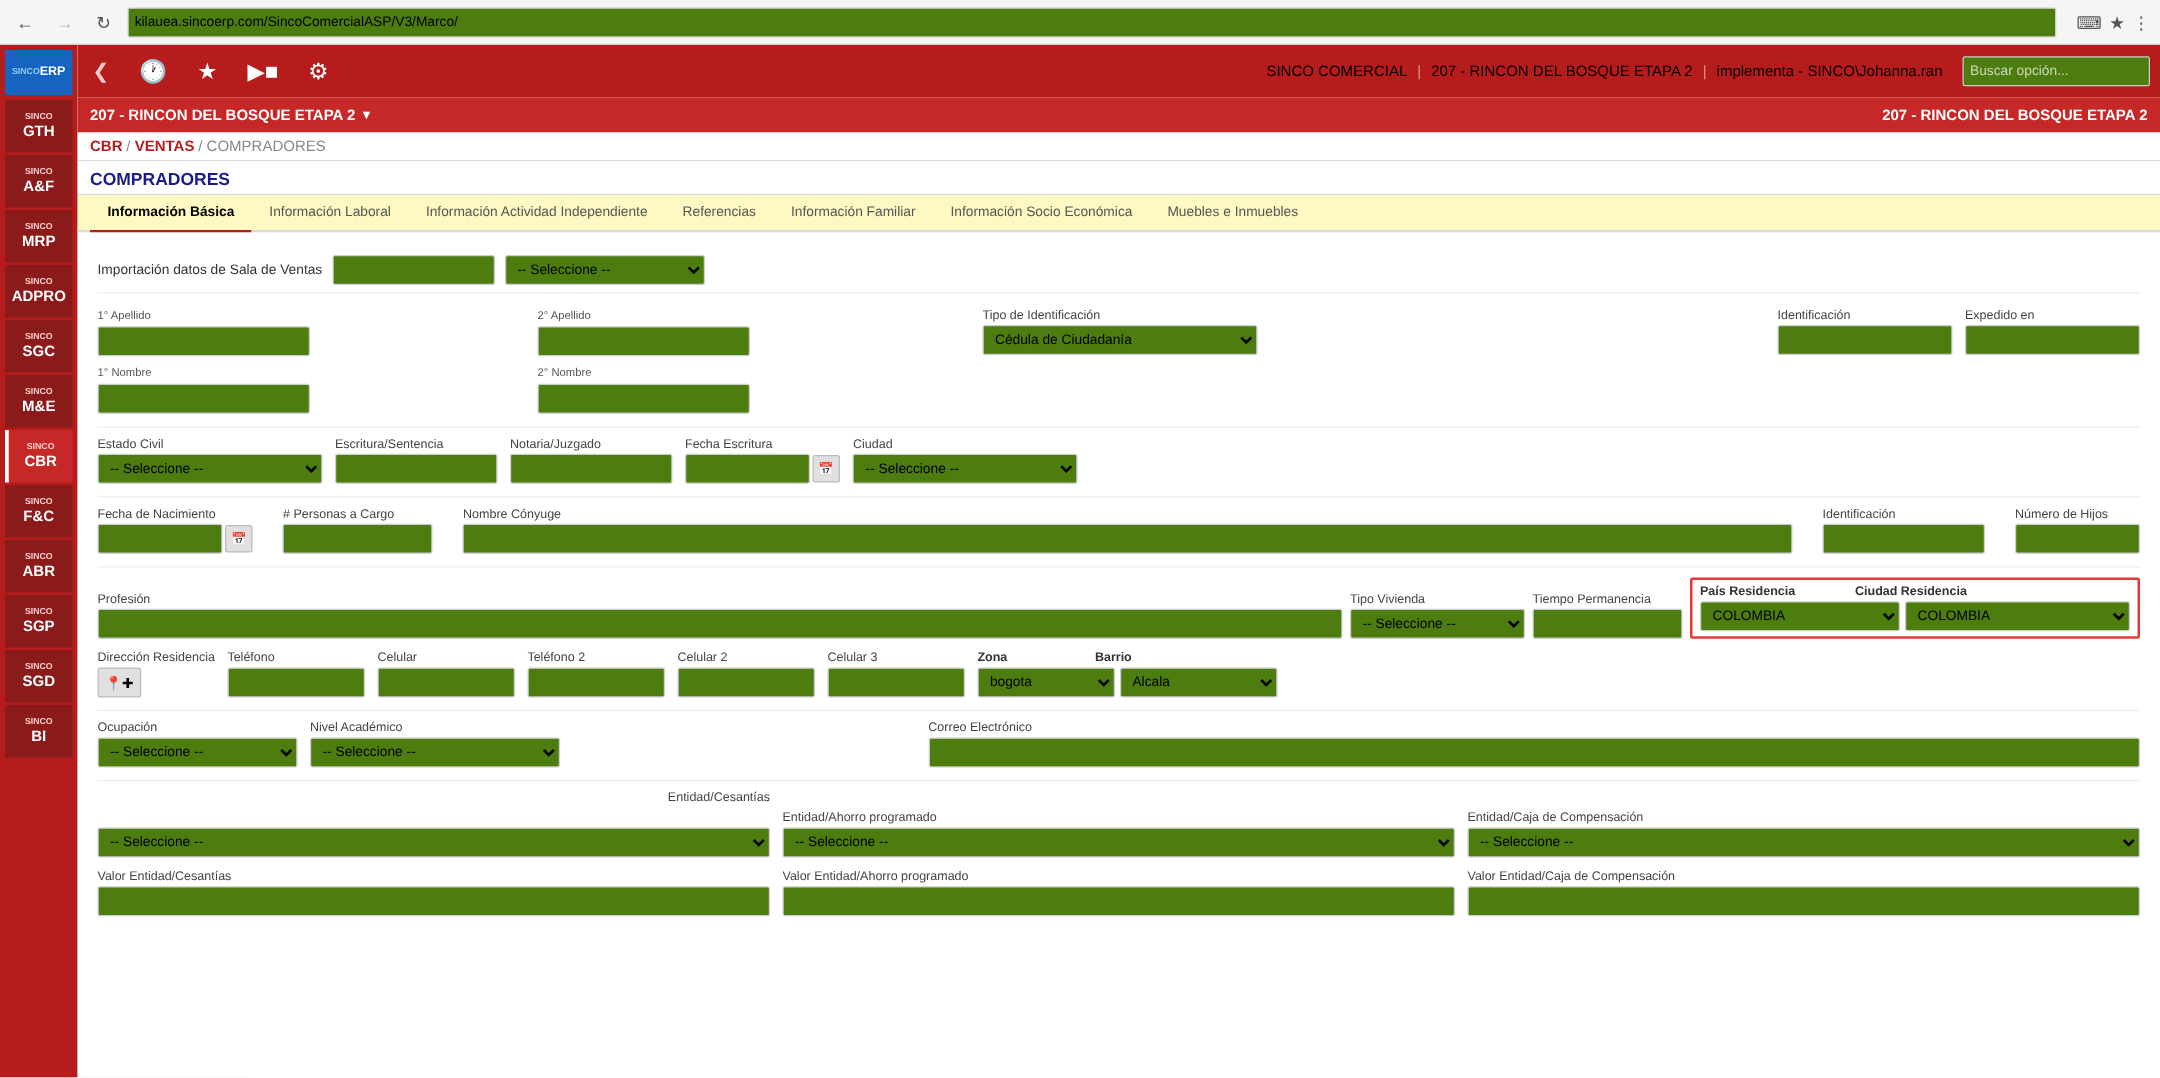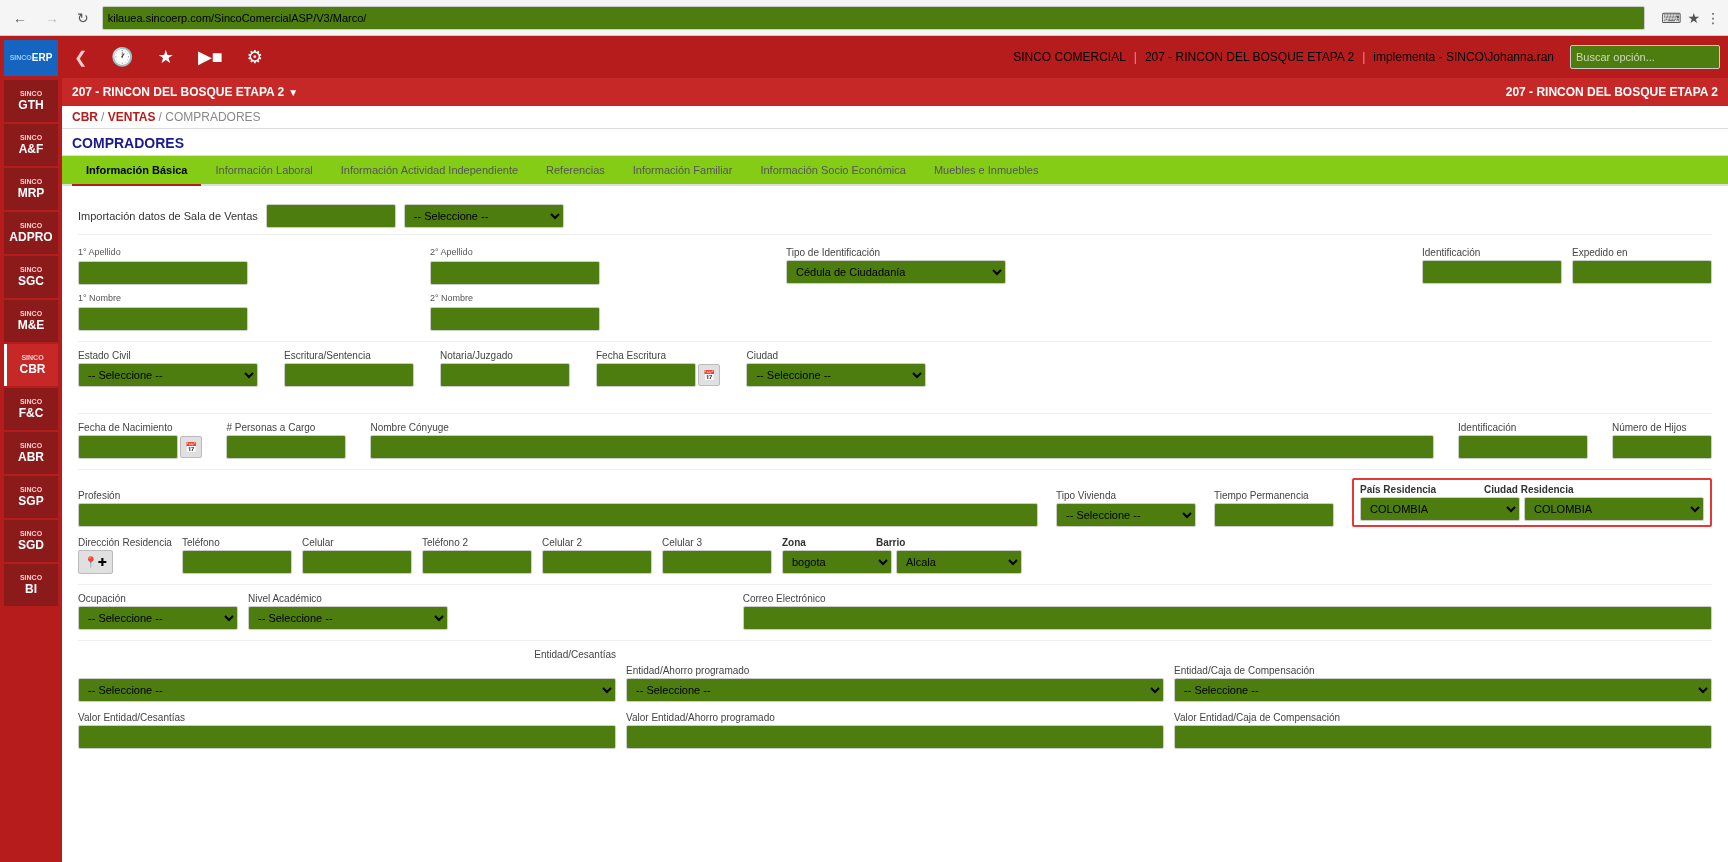--- a/index.html
+++ b/index.html
@@ -121,21 +121,21 @@
       background: white;
       padding: 6px 10px 4px;
       font-size: 14px;
       font-weight: bold;
       color: #1a1a8c;
       border-bottom: 1px solid #ddd;
     }
 
     
     .tabs-bar {
-      background: #84cc16;
+      background: #fef9c3;
       display: flex;
       border-bottom: 2px solid #ddd;
       padding: 0 10px;
     }
     .tab {
       padding: 8px 14px;
       cursor: pointer;
       font-size: 11px;
       color: #555;
       border-bottom: 2px solid transparent;
@@ -418,21 +418,21 @@
         </div>
 
         <div>
           <div style="font-size:10px; color:#444; margin-bottom:2px;">Expedido en</div>
           <input type="text" style="width: 140px;">
         </div>
       </div>
 
       <hr class="section-divider">
 
-      <div style="display:flex; gap:26px; margin-bottom:26px; align-items:flex-end;">
+      <div style="display:flex; gap:10px; margin-bottom:10px; align-items:flex-end;">
         <div>
           <div style="font-size:10px; color:#444; margin-bottom:2px;">Estado Civil</div>
           <select style="width:180px;">
             <option>-- Seleccione --</option>
           </select>
         </div>
         <div>
           <div style="font-size:10px; color:#444; margin-bottom:2px;">Escritura/Sentencia</div>
           <input type="text" style="width: 130px;">
         </div>
@@ -478,21 +478,21 @@
           <input type="text" style="width: 130px;">
         </div>
         <div>
           <div style="font-size:10px; color:#444; margin-bottom:2px;">Número de Hijos</div>
           <input type="text" style="width: 100px;">
         </div>
       </div>
 
       <hr class="section-divider">
 
-      <div style="display:flex; gap:18px; margin-bottom:10px; align-items:flex-end;">
+      <div style="display:flex; gap:6px; margin-bottom:10px; align-items:flex-end;">
         <div style="flex:1;">
           <div style="font-size:10px; color:#444; margin-bottom:2px;">Profesión</div>
           <input type="text" style="width: 100%; min-width: 180px;">
         </div>
         <div>
           <div style="font-size:10px; color:#444; margin-bottom:2px;">Tipo Vivienda</div>
           <select style="width:140px;">
             <option>-- Seleccione --</option>
           </select>
         </div>

